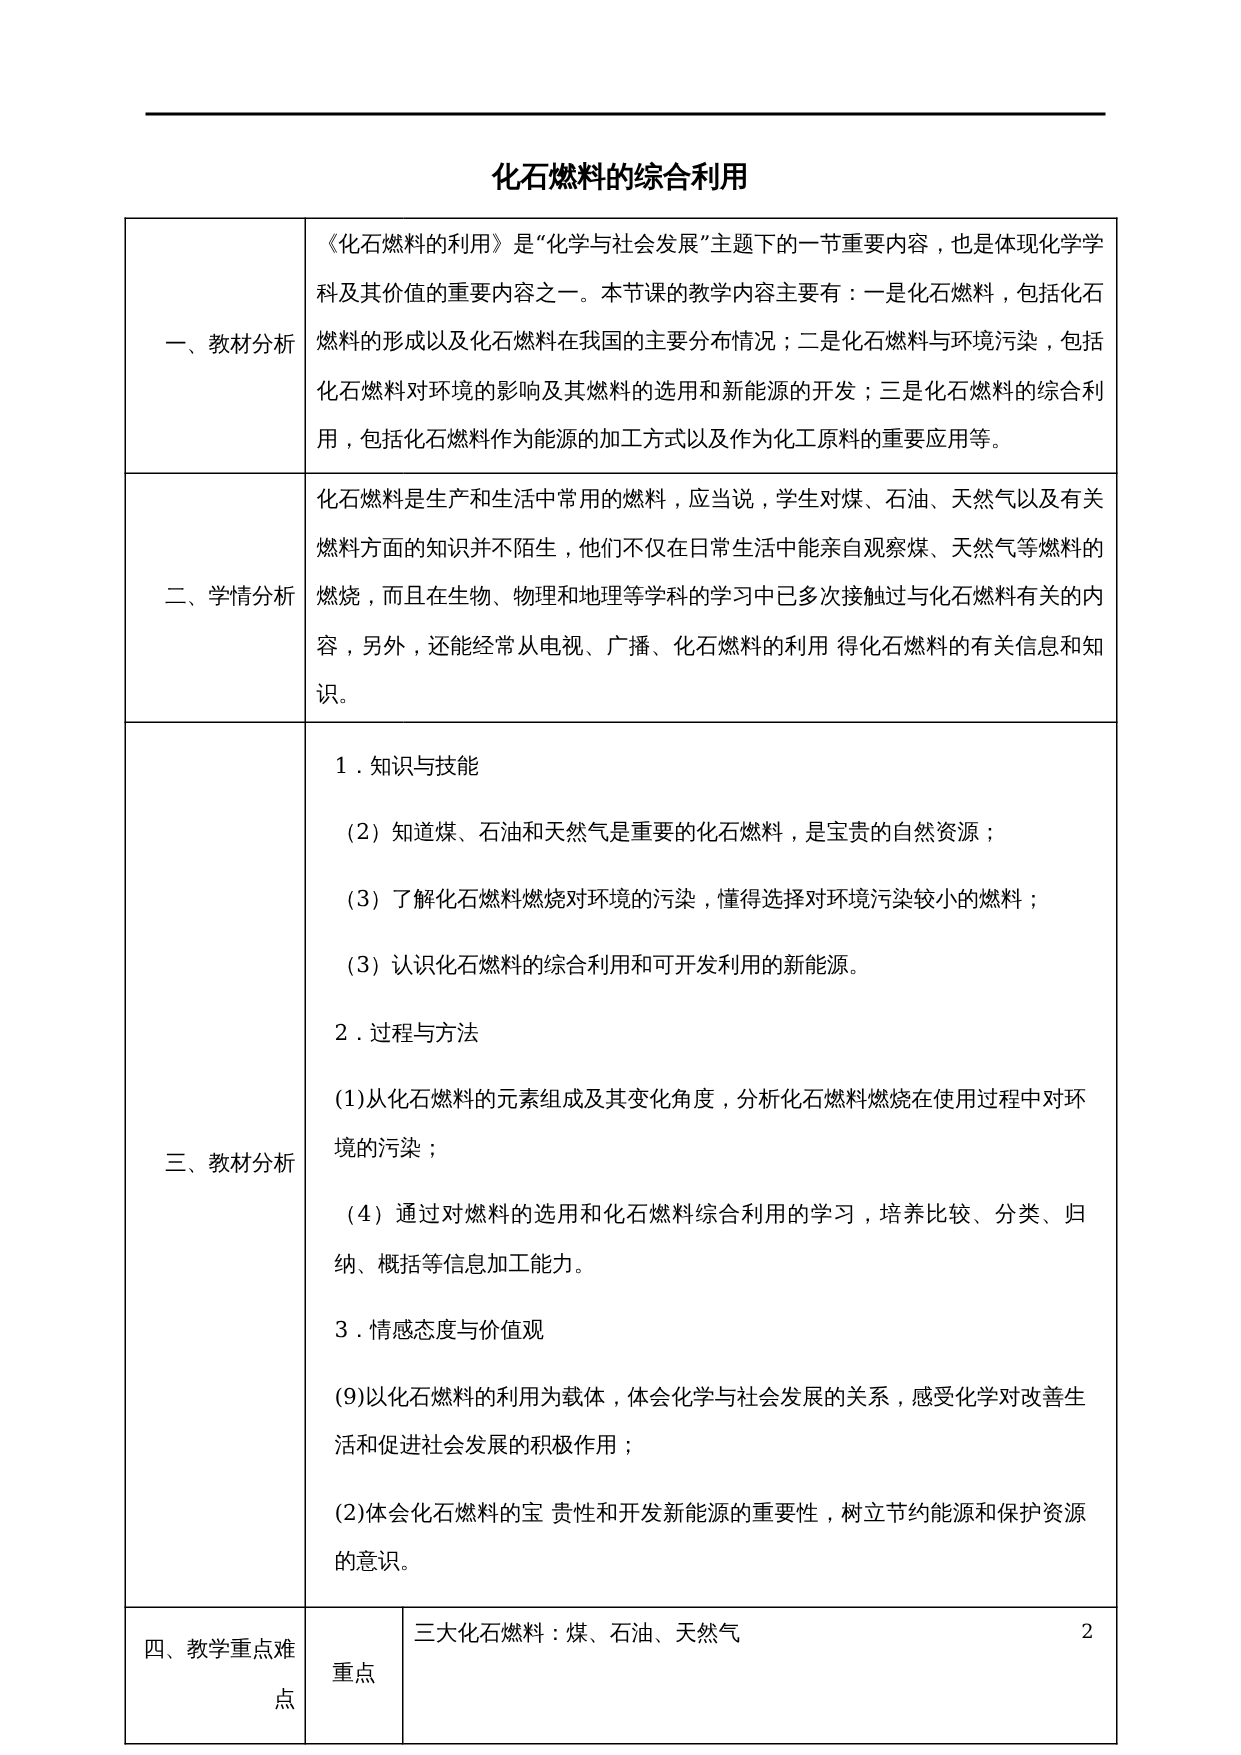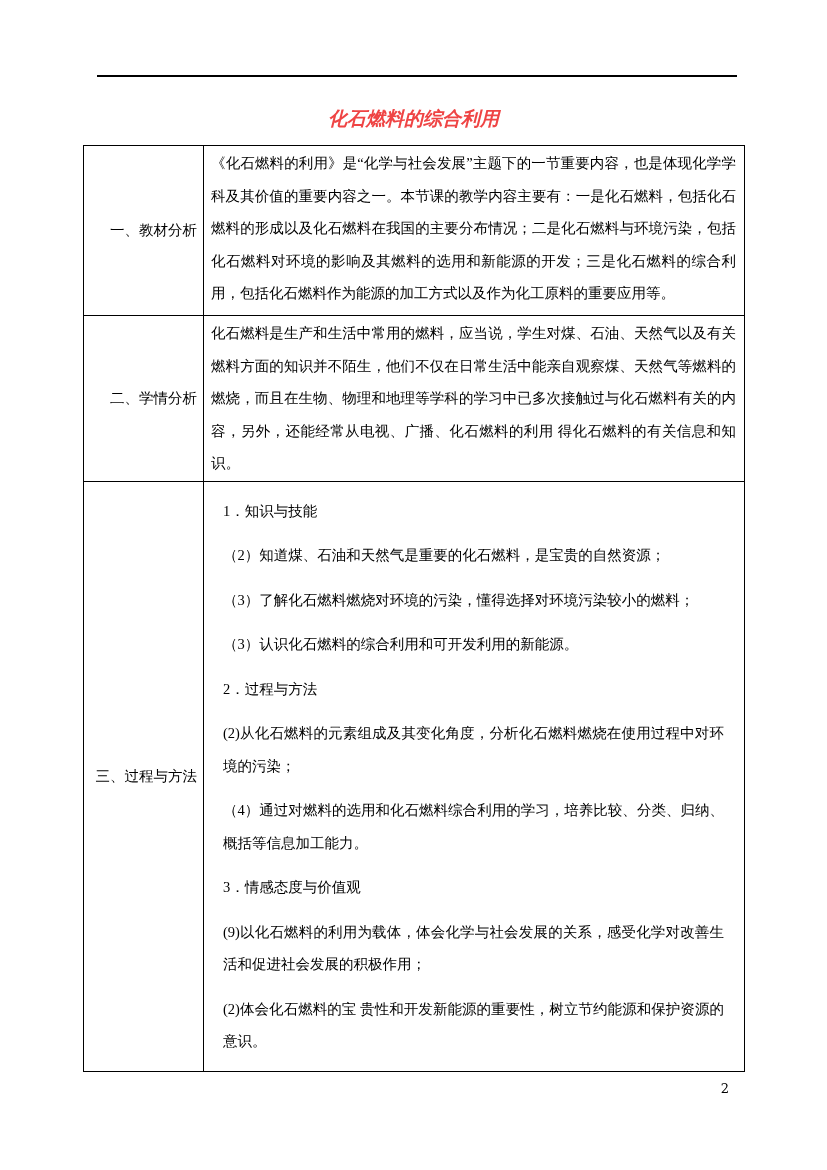--- a/index.html
+++ b/index.html
@@ -53,21 +53,20 @@
   }
   td.sub-label-cell {
     text-align: center;
     vertical-align: middle;
     padding: 2px 4px;
   }
   td.content-cell {
     vertical-align: top;
     padding: 1px 8px 1px 7px;
     text-align: justify;
-    font-family: Liberation Serif, serif;
   }
   td.content-cell p { margin: 12px; }
   .row-1 { height: 170px; }
   .row-2 { height: 165px; }
   .row-3 { height: 457px; }
   .row-4 { height: 91px; }
   .page-number {
     position: absolute;
     left: 710px;
     top: 1080px;
@@ -77,54 +76,59 @@
     line-height: 18px;
   }
 </style>
 </head>
 <body>
 
 <div class="page">
 
   <div class="header-rule"></div>
 
-  <div class="doc-title" style="color: #ef4444; font-style: italic;">化石燃料的综合利用</div>
+  <div class="doc-title" style="color: #000000;">化石燃料的综合利用</div>
 
   <table class="lesson-table">
     <colgroup>
       <col style="width:120px">
       <col style="width:65px">
       <col>
     </colgroup>
 
     <tbody>
         <tr class="row-1">
       <td class="label-cell">一、教材分析</td>
       <td class="content-cell" colspan="2">《化石燃料的利用》是“化学与社会发展”主题下的一节重要内容，也是体现化学学科及其价值的重要内容之一。本节课的教学内容主要有：一是化石燃料，包括化石燃料的形成以及化石燃料在我国的主要分布情况；二是化石燃料与环境污染，包括化石燃料对环境的影响及其燃料的选用和新能源的开发；三是化石燃料的综合利用，包括化石燃料作为能源的加工方式以及作为化工原料的重要应用等。</td>
     </tr>
 
     <tr class="row-2">
       <td class="label-cell">二、学情分析</td>
       <td class="content-cell" colspan="2">化石燃料是生产和生活中常用的燃料，应当说，学生对煤、石油、天然气以及有关燃料方面的知识并不陌生，他们不仅在日常生活中能亲自观察煤、天然气等燃料的燃烧，而且在生物、物理和地理等学科的学习中已多次接触过与化石燃料有关的内容，另外，还能经常从电视、广播、化石燃料的利用 得化石燃料的有关信息和知识。</td>
     </tr>
 
     <tr class="row-3">
-      <td class="label-cell">三、过程与方法</td>
+      <td class="label-cell">三、教材分析</td>
       <td class="content-cell" colspan="2">
         <p>1．知识与技能</p>
         <p>（2）知道煤、石油和天然气是重要的化石燃料，是宝贵的自然资源；</p>
         <p>（3）了解化石燃料燃烧对环境的污染，懂得选择对环境污染较小的燃料；</p>
         <p>（3）认识化石燃料的综合利用和可开发利用的新能源。</p>
         <p>2．过程与方法</p>
-        <p>(2)从化石燃料的元素组成及其变化角度，分析化石燃料燃烧在使用过程中对环境的污染；</p>
+        <p>(1)从化石燃料的元素组成及其变化角度，分析化石燃料燃烧在使用过程中对环境的污染；</p>
         <p>（4）通过对燃料的选用和化石燃料综合利用的学习，培养比较、分类、归纳、概括等信息加工能力。</p>
         <p>3．情感态度与价值观</p>
         <p>(9)以化石燃料的利用为载体，体会化学与社会发展的关系，感受化学对改善生活和促进社会发展的积极作用；</p>
         <p>(2)体会化石燃料的宝 贵性和开发新能源的重要性，树立节约能源和保护资源的意识。</p>
       </td>
     </tr>
 
+    <tr class="row-4">
+      <td class="label-cell">四、教学重点难点</td>
+      <td class="sub-label-cell">重点</td>
+      <td class="content-cell">三大化石燃料：煤、石油、天然气</td>
+    </tr>
   </tbody>
     </table>
 
   <div class="page-number">2</div>
 
 </div>
 
 </body></html>

